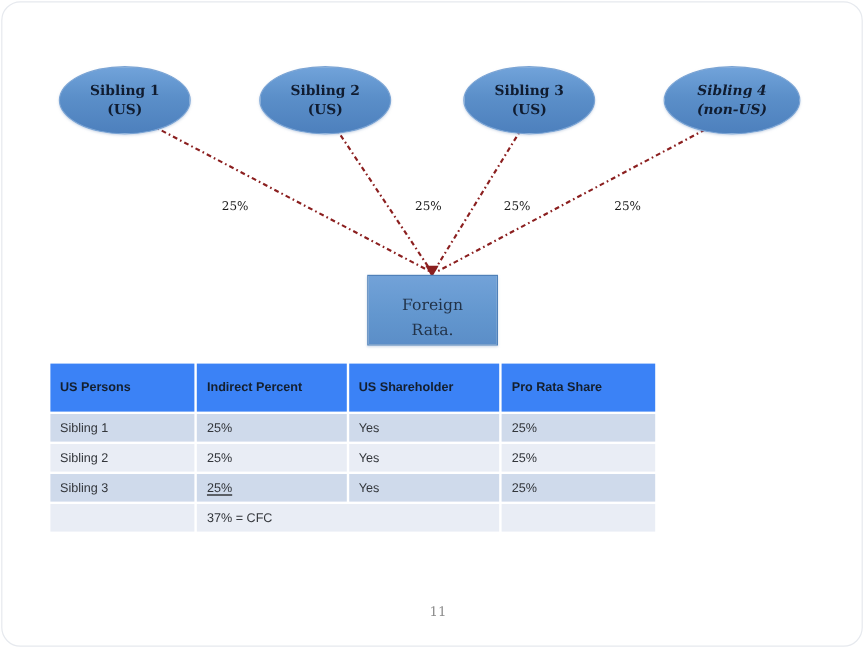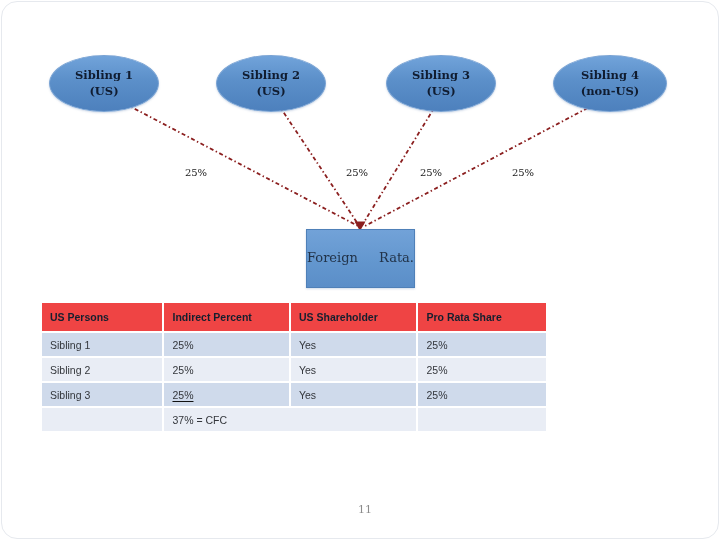--- a/index.html
+++ b/index.html
@@ -28,34 +28,34 @@
   
   .own-label{
     position:absolute;font-family:"DejaVu Serif",serif;font-size:10px;color:#1a1a1a;
     width:30px;text-align:center;
   }
   
   .target-box{
     position:absolute;left:306px;top:229px;width:107px;height:57px;
     background:linear-gradient(to bottom,#72a2d8 0%,#6397cf 55%,#5b8ec8 100%);
     border:1px solid #4f80b8;
-    display:flex;flex-direction:row;align-items:center;justify-content:space-between;
+    display:flex;flex-direction:column;align-items:center;justify-content:flex-end;
     font-family:"DejaVu Serif",serif;font-size:13px;line-height:1.6;color:#223349;
     text-align:center;
     box-shadow:0 1px 2px rgba(120,150,190,0.35);
   }
   
   .cfc-table{
     position:absolute;left:40px;top:301px;width:508px;
     border-collapse:separate;border-spacing:2px;table-layout:fixed;
     font-family:"Liberation Sans",sans-serif;font-size:10.5px;
   }
   .cfc-table th{
-    background:#ef4444;color:#141f2e;font-weight:700;text-align:left;
-    height:28px;padding:0 8px;vertical-align:middle;
+    background:#3b82f6;color:#141f2e;font-weight:700;text-align:left;
+    height:40px;padding:0 8px;vertical-align:middle;
   }
   .cfc-table td{
     height:23px;padding:0 8px;vertical-align:middle;color:#33363b;
   }
   .row-dark td{background:#cfdaeb;}
   .row-light td{background:#e9edf5;}
   .u{
     text-decoration:underline;text-decoration-color:#111;
     text-underline-offset:2px;
   }
@@ -85,21 +85,21 @@
     <div class="sub">(US)</div>
   </div>
   <div class="entity" style="left:216px;top:55px;">
     <div>Sibling 2</div>
     <div class="sub">(US)</div>
   </div>
   <div class="entity" style="left:386px;top:55px;">
     <div>Sibling 3</div>
     <div class="sub">(US)</div>
   </div>
-  <div class="entity" style="left:553px;top:55px;width:112px;">
+  <div class="entity" style="left:553px;top:55px;width:112px;font-style:italic;">
     <div>Sibling 4</div>
     <div class="sub">(non-US)</div>
   </div>
 
   <div class="own-label" style="left:181px;top:167px;">25%</div>
   <div class="own-label" style="left:342px;top:167px;">25%</div>
   <div class="own-label" style="left:416px;top:167px;">25%</div>
   <div class="own-label" style="left:508px;top:167px;">25%</div>
 
   <div class="target-box">

